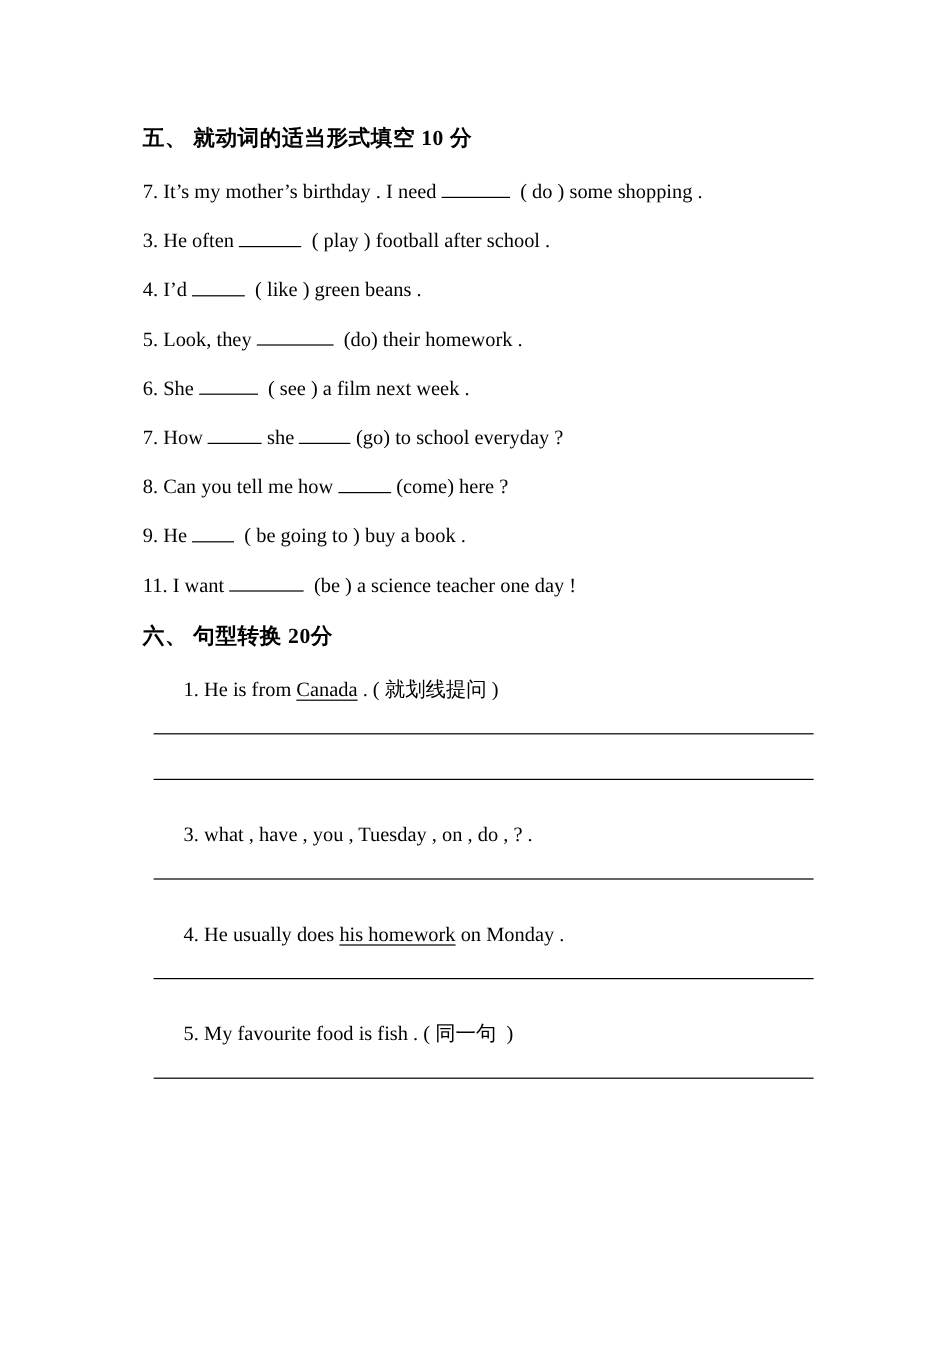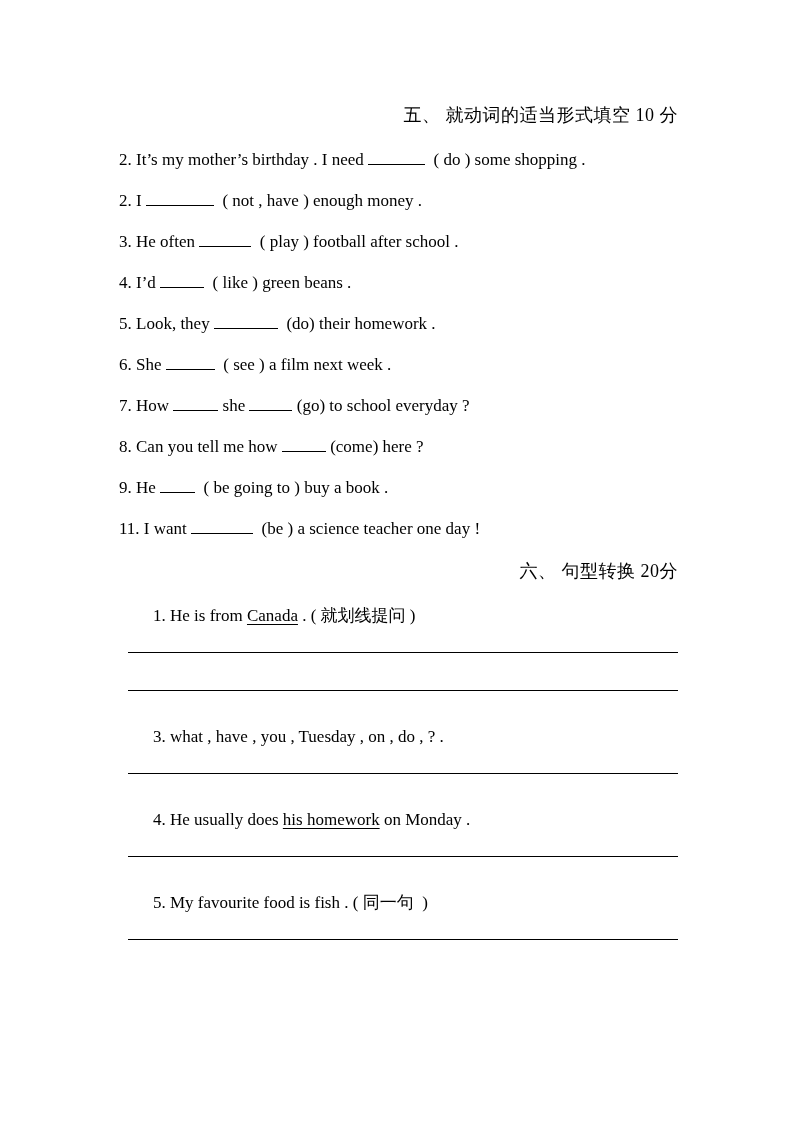--- a/index.html
+++ b/index.html
@@ -11,24 +11,23 @@
     color: #000000;
     font-family: "Liberation Serif", "DejaVu Serif", serif;
     overflow: hidden;
   }
   main.sheet {
     padding: 105px 115px 40px 119px;
   }
   h2.sec-heading {
     font-size: 18px;
     line-height: 20px;
-    font-weight: normal;
+    font-weight: bold;
     margin: 0 0 26px 0;
     letter-spacing: 0.5px;
-    text-align: right;
   }
   section.sec2 h2.sec-heading {
     margin-top: 16px;
   }
   p.q {
     font-size: 17px;
     line-height: 18px;
     margin: 0 0 23px 0;
     white-space: pre-wrap;
   }
@@ -53,22 +52,21 @@
   }
 </style>
 </head>
 <body>
 
 <main class="sheet">
 
   <section class="sec1">
     <h2 class="sec-heading">五、 就动词的适当形式填空 10 分</h2>
     <div class="items">
-        <p class="q"><span>2. It’s my mother’s birthday . I need </span><span class="blank" style="width: 57px;"></span><span>  ( do ) some shopping .</span></p>
-        <p class="q"><span>2. I </span><span class="blank" style="width: 68px;"></span><span>  ( not , have ) enough money .</span></p>
+        <p class="q"><span>7. It’s my mother’s birthday . I need </span><span class="blank" style="width: 57px;"></span><span>  ( do ) some shopping .</span></p>
         <p class="q"><span>3. He often </span><span class="blank" style="width: 52px;"></span><span>  ( play ) football after school .</span></p>
         <p class="q"><span>4. I’d </span><span class="blank" style="width: 44px;"></span><span>  ( like ) green beans .</span></p>
         <p class="q"><span>5. Look, they </span><span class="blank" style="width: 64px;"></span><span>  (do) their homework .</span></p>
         <p class="q"><span>6. She </span><span class="blank" style="width: 49px;"></span><span>  ( see ) a film next week .</span></p>
         <p class="q"><span>7. How </span><span class="blank" style="width: 45px;"></span><span> she </span><span class="blank" style="width: 43px;"></span><span> (go) to school everyday ?</span></p>
         <p class="q"><span>8. Can you tell me how </span><span class="blank" style="width: 44px;"></span><span> (come) here ?</span></p>
         <p class="q"><span>9. He </span><span class="blank" style="width: 35px;"></span><span>  ( be going to ) buy a book .</span></p>
         <p class="q"><span>11. I want </span><span class="blank" style="width: 62px;"></span><span>  (be ) a science teacher one day !</span></p>
       </div>
   </section>

